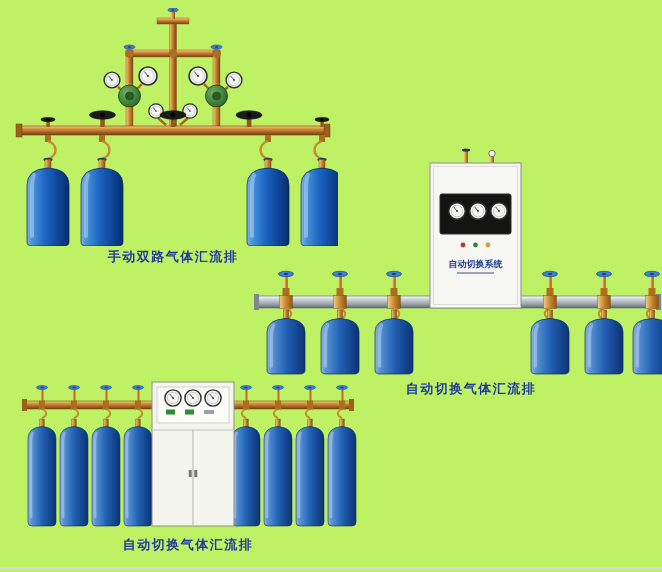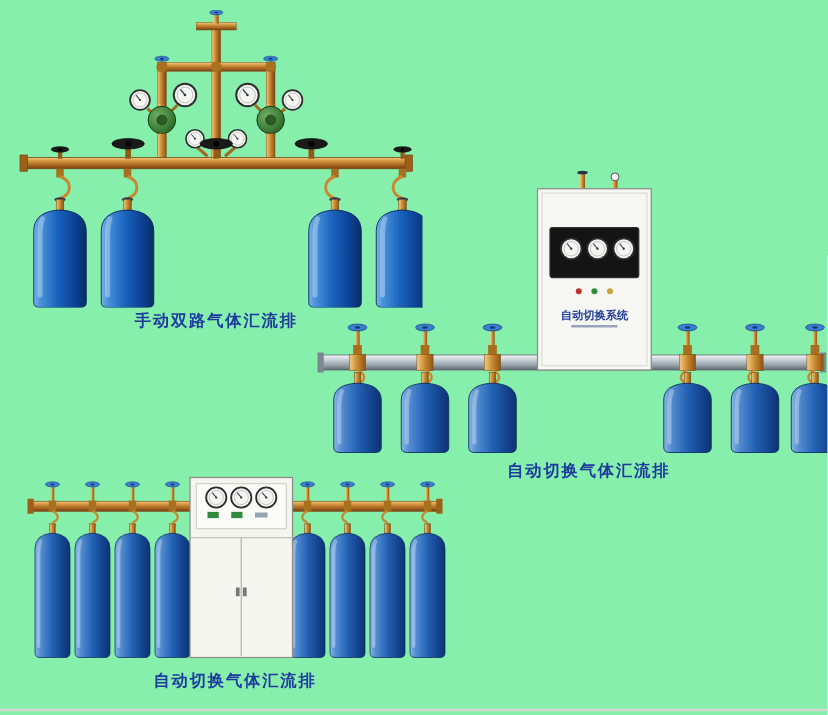--- a/index.html
+++ b/index.html
@@ -1,21 +1,21 @@
 <!DOCTYPE html>
 <html style="--caption-text: #1e3a9e; --cylinder-blue: #1a63be; --brass-pipe: #c8882f; --steel-pipe: #9aa4ac; --cabinet-body: #f5f5f0; --panel-black: #141414; --handwheel-blue: #3d7fd0; --regulator-green: #3c7a36;"><head>
 <meta charset="utf-8">
 <style>
   html,body{margin:0;padding:0;}
   body{
     width:662px;height:572px;position:relative;overflow:hidden;
     background:#ffffff;
     font-family:"Liberation Sans", sans-serif;
   }
-  .stage{position:absolute;inset:0;background:#86efac;}
+  .stage{position:absolute;inset:0;background:#bef264;}
   figure{position:absolute;margin:0;}
   svg{display:block;}
   figcaption{
     display:block;text-align:center;font-weight:bold;font-size:13px;
     letter-spacing:1.5px;color:var(--caption-text,#1e3a9e);
   }
   #fig-manual-dual figcaption{margin-top:2px;}
   #fig-auto-wall figcaption{margin-top:4px;text-indent:28px;}
   #fig-auto-floor figcaption{margin-top:8px;}
   .bottom-rule{position:absolute;left:0;top:567px;width:662px;height:2px;background:#d7d7d7;}
@@ -181,21 +181,21 @@
       </g>
 
       <use href="#cyl-a" x="40" y="150"></use>
       <use href="#cyl-a" x="94" y="150"></use>
       <use href="#cyl-a" x="260" y="150"></use>
       <use href="#cyl-a" x="314" y="150"></use>
     </svg>
     <figcaption>手动双路气体汇流排</figcaption>
   </figure>
 
-  <figure id="fig-auto-wall" style="left:252px;top:136px;width:410px;">
+  <figure id="fig-auto-wall" style="left:252px;top:148px;width:410px;">
     <svg width="410" height="228" viewBox="0 0 410 228">
 
       <g>
         <rect x="6" y="148" width="398" height="12" fill="url(#steelV)" stroke="#5a646d" stroke-width="0.6"></rect>
         <rect x="2" y="146" width="5" height="16" fill="#7d8790"></rect>
         <rect x="404" y="146" width="5" height="16" fill="#7d8790"></rect>
       </g>
 
       <g>
 

